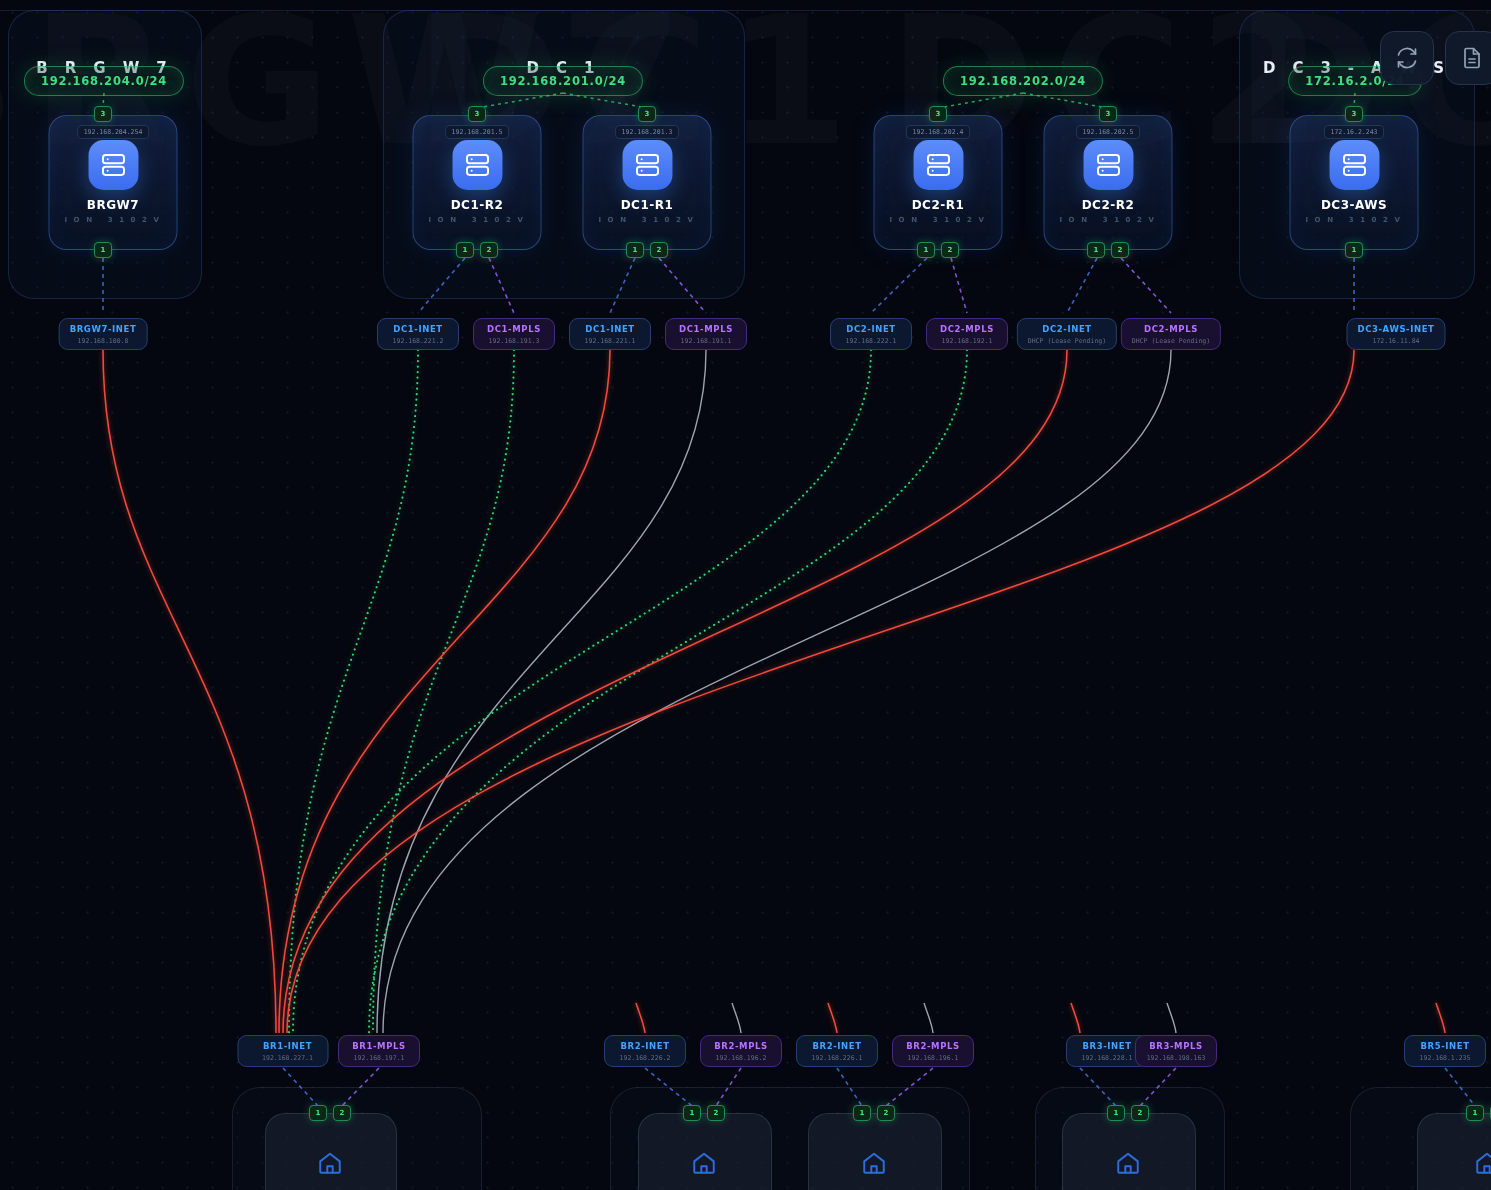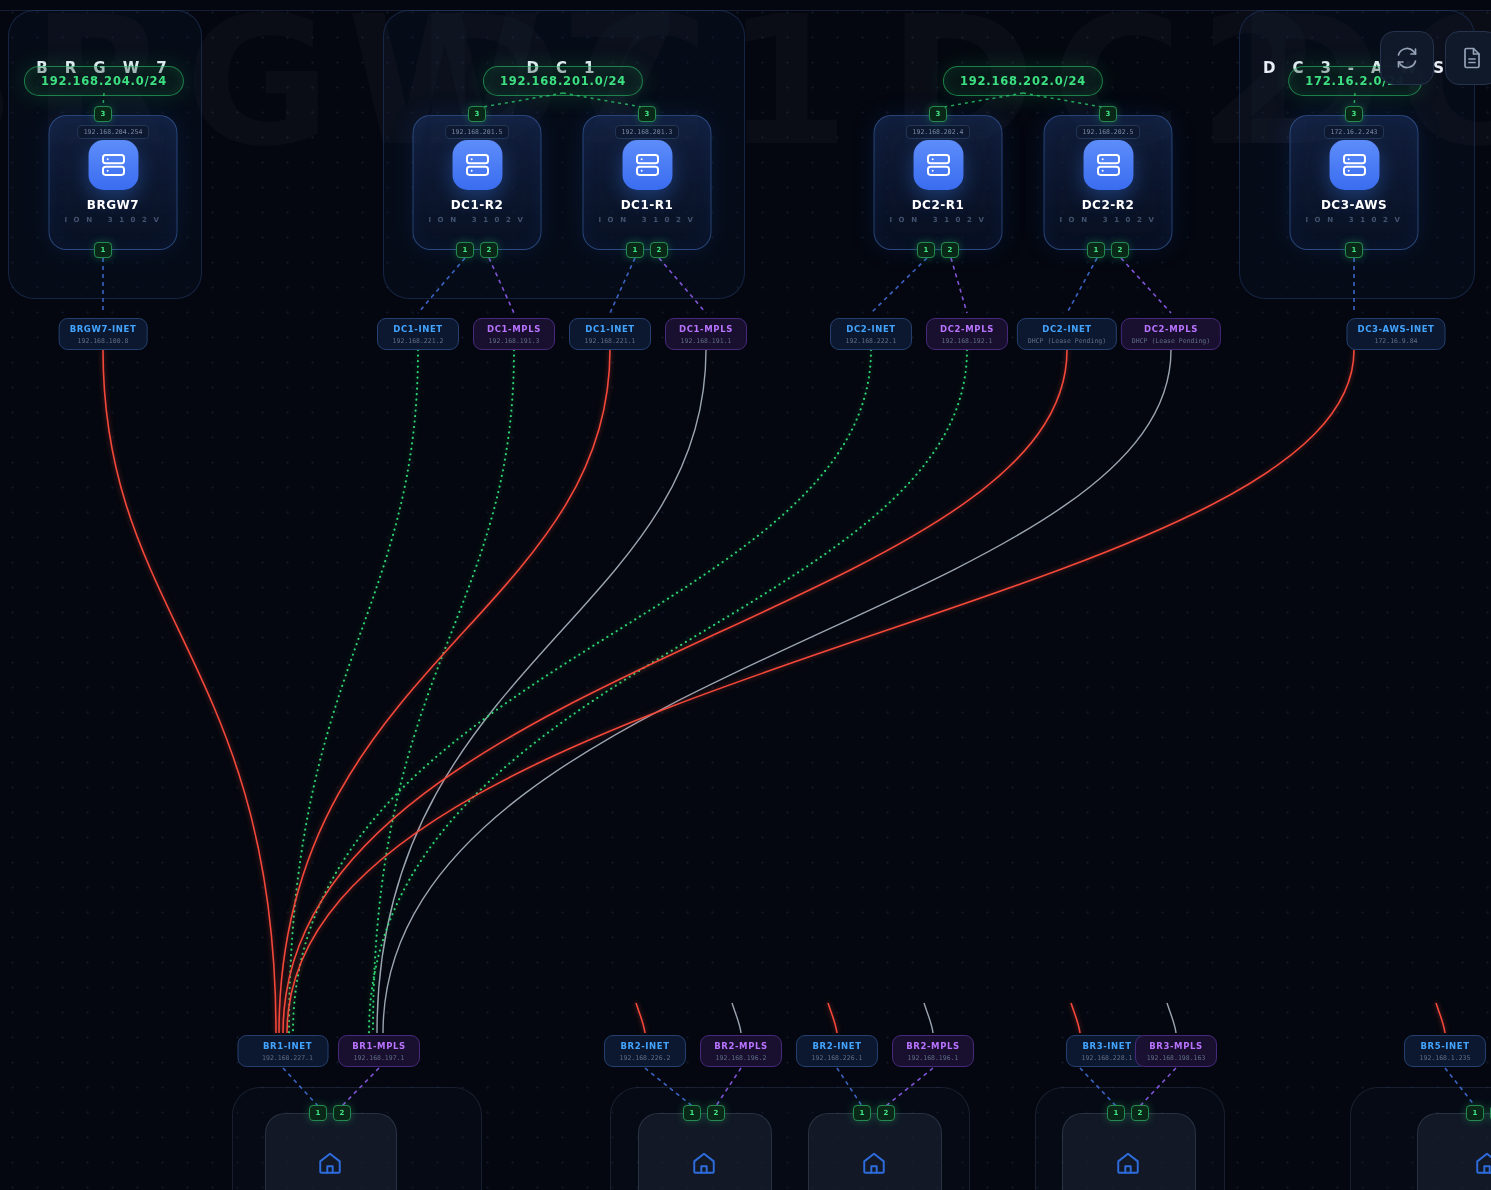--- a/index.html
+++ b/index.html
@@ -269,21 +269,21 @@
     <div class="wan inet" style="left: 1067px; top: 318px;">
       <div class="wan-title">DC2-INET</div>
       <div class="wan-detail">DHCP (Lease Pending)</div>
     </div>
     <div class="wan mpls" style="left: 1171px; top: 318px;">
       <div class="wan-title">DC2-MPLS</div>
       <div class="wan-detail">DHCP (Lease Pending)</div>
     </div>
     <div class="wan inet" style="left: 1354px; top: 318px; margin-left: 42px;">
       <div class="wan-title">DC3-AWS-INET</div>
-      <div class="wan-detail">172.16.9.84</div>
+      <div class="wan-detail">172.16.11.84</div>
     </div>
     <div class="wan inet" style="left: 283px; top: 1035px; padding-left: 19px;">
       <div class="wan-title">BR1-INET</div>
       <div class="wan-detail">192.168.227.1</div>
     </div>
     <div class="wan mpls" style="left: 379px; top: 1035px;">
       <div class="wan-title">BR1-MPLS</div>
       <div class="wan-detail">192.168.197.1</div>
     </div>
     <div class="wan inet" style="left: 645px; top: 1035px;">

